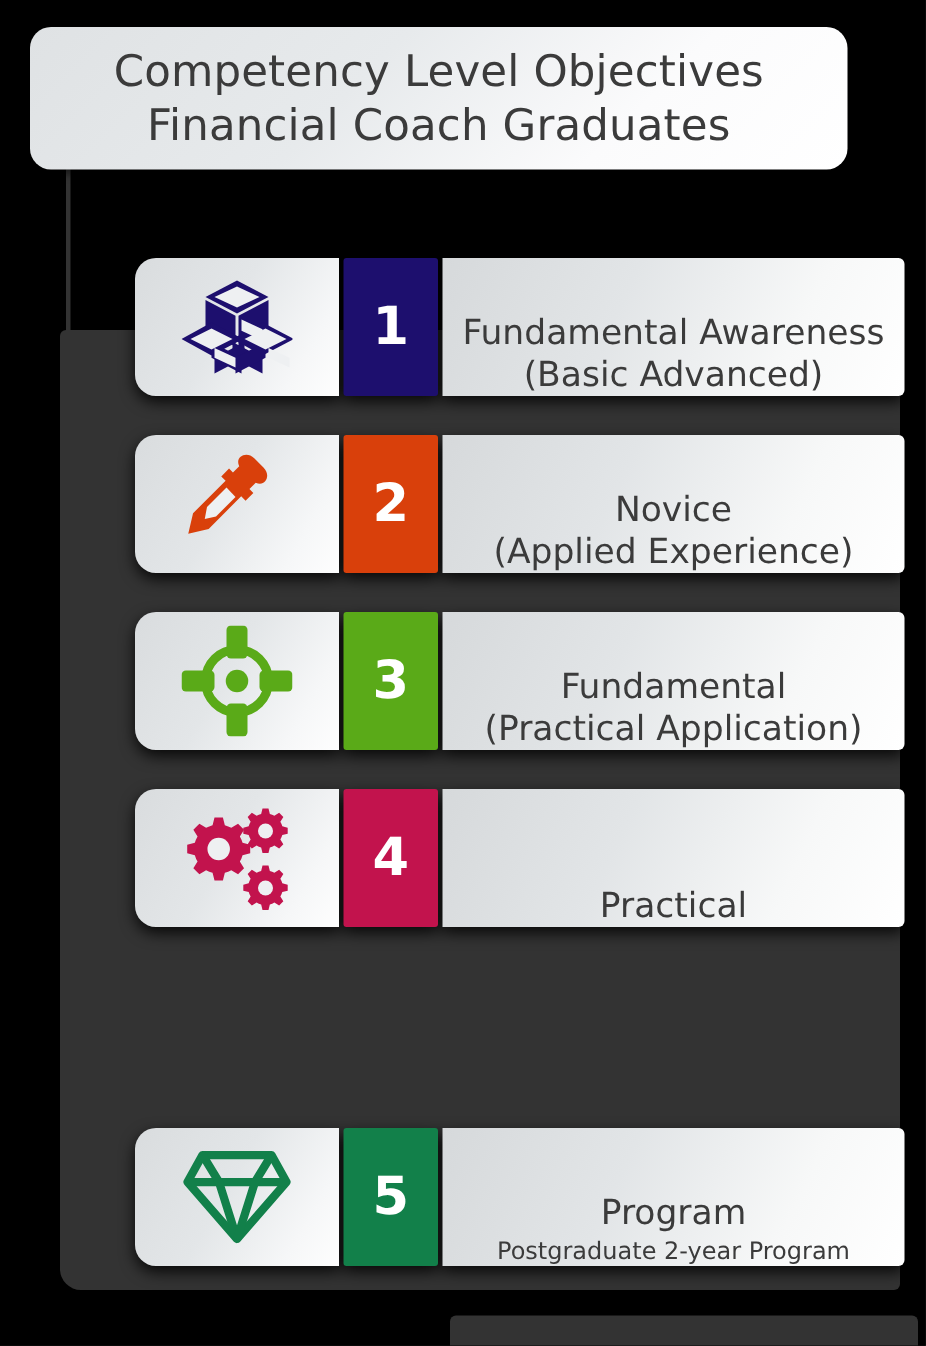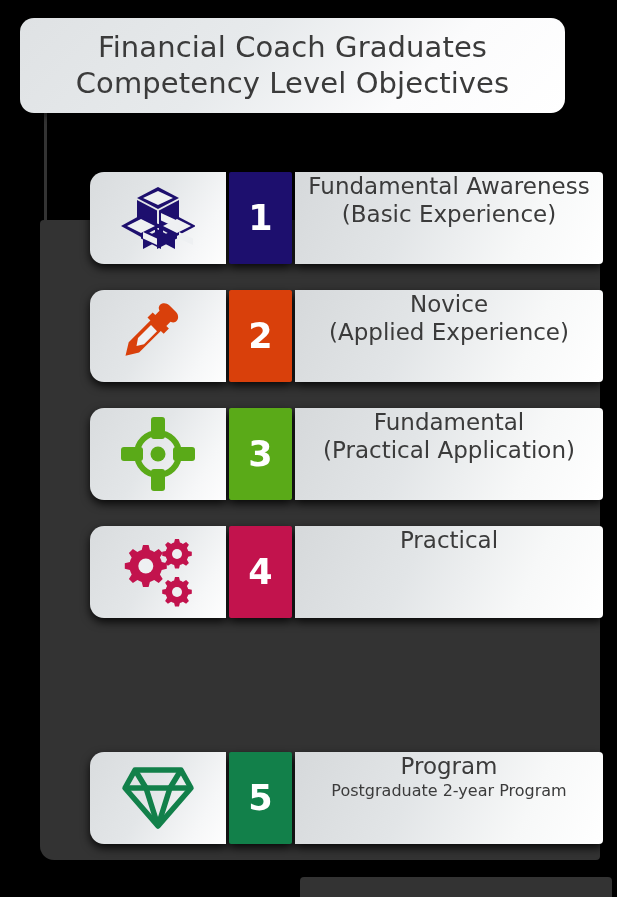--- a/index.html
+++ b/index.html
@@ -54,21 +54,21 @@
   .num-cell{
     width:63px;margin-left:3px;
     display:flex;align-items:center;justify-content:center;
     color:#ffffff;font-size:35px;font-weight:700;line-height:1;
     border-radius:2px;
   }
   .text-cell{
     width:308px;margin-left:3px;
     border-radius:0 4px 4px 0;
     background:linear-gradient(115deg,#d6d9db 0%,#e2e5e7 38%,#f7f8f8 74%,#ffffff 100%);
-    display:flex;flex-direction:column;align-items:center;justify-content:flex-start;
+    display:flex;flex-direction:column;align-items:center;justify-content:flex-end;
     color:#3b3b3b;text-align:center;padding:0 8px;box-sizing:border-box;
   }
   .t-main{font-size:23px;line-height:1.22;}
   .t-sub{font-size:23px;line-height:1.22;}
   .t-note{font-size:16px;line-height:1.25;margin-top:1px;}
 
   .icon-cell svg{display:block;}
 </style>
 </head>
 <body>
@@ -76,22 +76,22 @@
 <div id="stage">
 
   <div class="bracket-line"></div>
 
   <div class="group-backdrop"></div>
 
   <div class="bottom-bar"></div>
 
   <div class="title-card">
     <div class="title-text">
+      <div>Competency Level Objectives</div>
       <div>Financial Coach Graduates</div>
-      <div>Competency Level Objectives</div>
     </div>
   </div>
 
   <div class="row" style="top:172px;">
     <div class="icon-cell">
       <span>
         <svg width="74" height="66" viewBox="0 0 74 66">
           <g fill="#1d0f6e">
             <path d="M37 2 L58 13 L37 24 L16 13 Z"></path>
             <path d="M16 15 L36 25.5 L36 46 L16 35.5 Z"></path>
@@ -110,21 +110,21 @@
             <path d="M56 34 L70 41 L56 48 L42 41 Z"></path>
             <path d="M22 47 L36 53.5 L36 60 L22 53.5 Z"></path>
             <path d="M58 47 L72 53.5 L72 60 L58 53.5 Z"></path>
           </g>
         </svg>
       </span>
     </div>
     <div class="num-cell" style="background:#1d0f6e;">1</div>
     <div class="text-cell">
       <div class="t-main">Fundamental Awareness</div>
-      <div class="t-sub">(Basic Experience)</div>
+      <div class="t-sub">(Basic Advanced)</div>
     </div>
   </div>
 
   <div class="row" style="top:290px;">
     <div class="icon-cell">
       <span>
         <svg width="70" height="70" viewBox="0 0 70 70">
           <g fill="#d9400b">
             <path d="M46.5 4.5 c-5.2 -5.2 -13.2 -0.9 -10 5.3 l-4.2 4.2 -2.6 -2.6 -5.2 5.2 2.9 2.9 -21.7 21.7 -3.2 13.6 13.6 -3.2 21.7 -21.7 2.9 2.9 5.2 -5.2 -2.6 -2.6 4.2 -4.2 c6.2 3.2 10.5 -4.8 5.3 -10 z"></path>
           </g>

